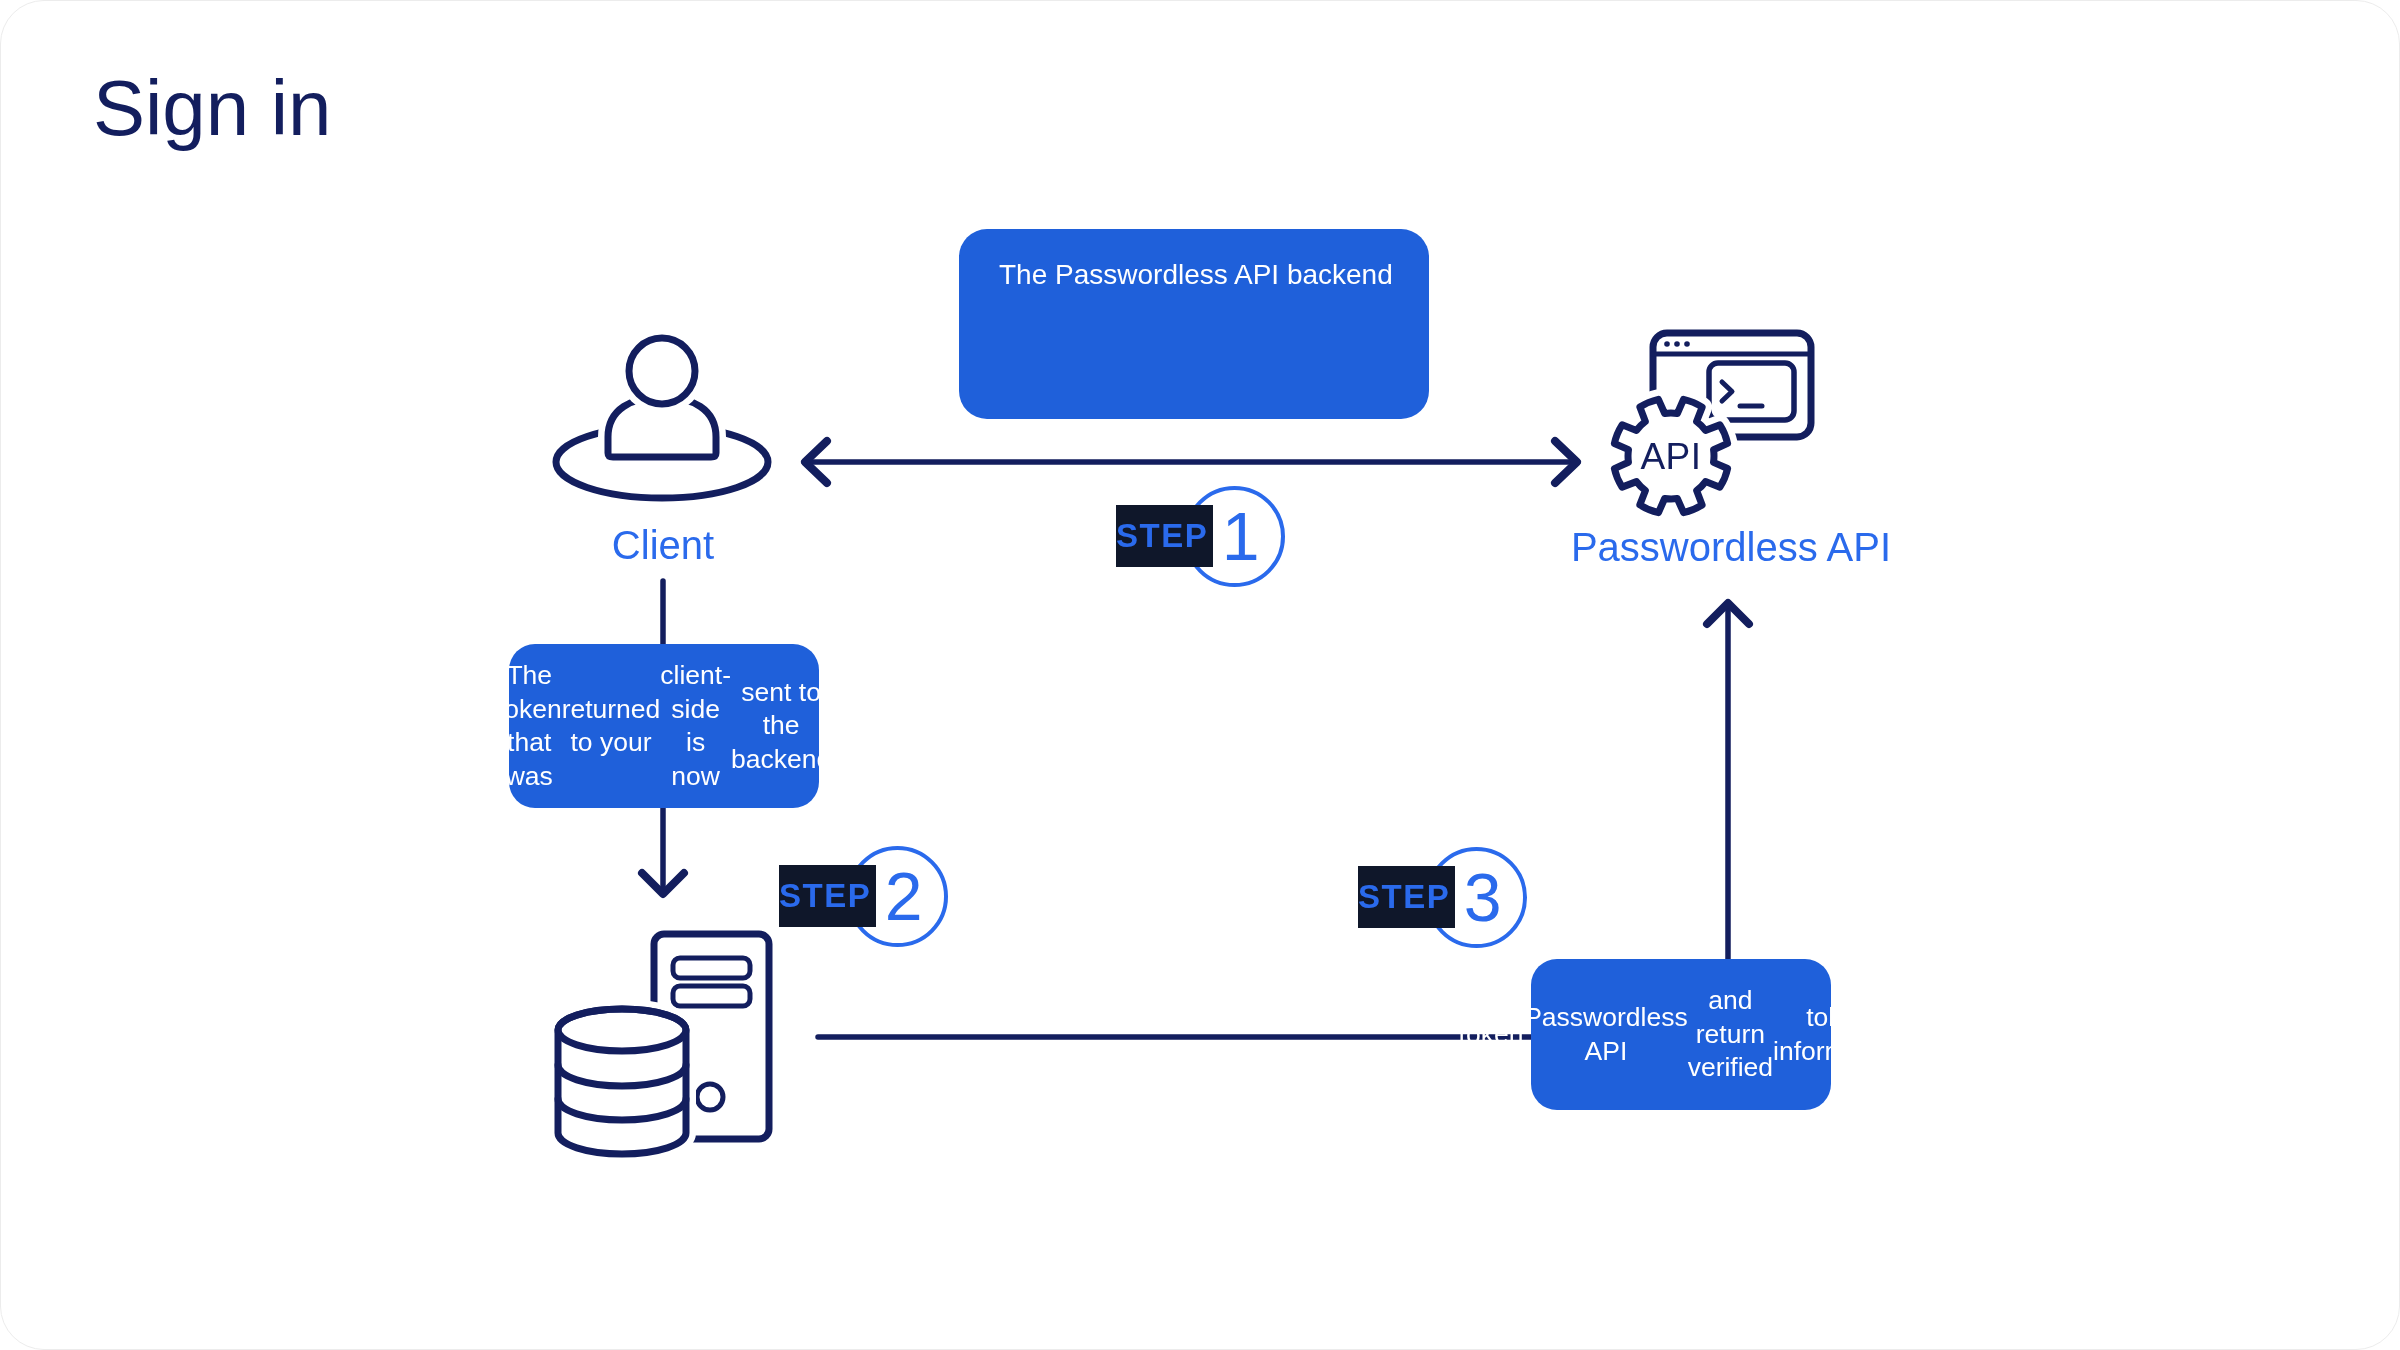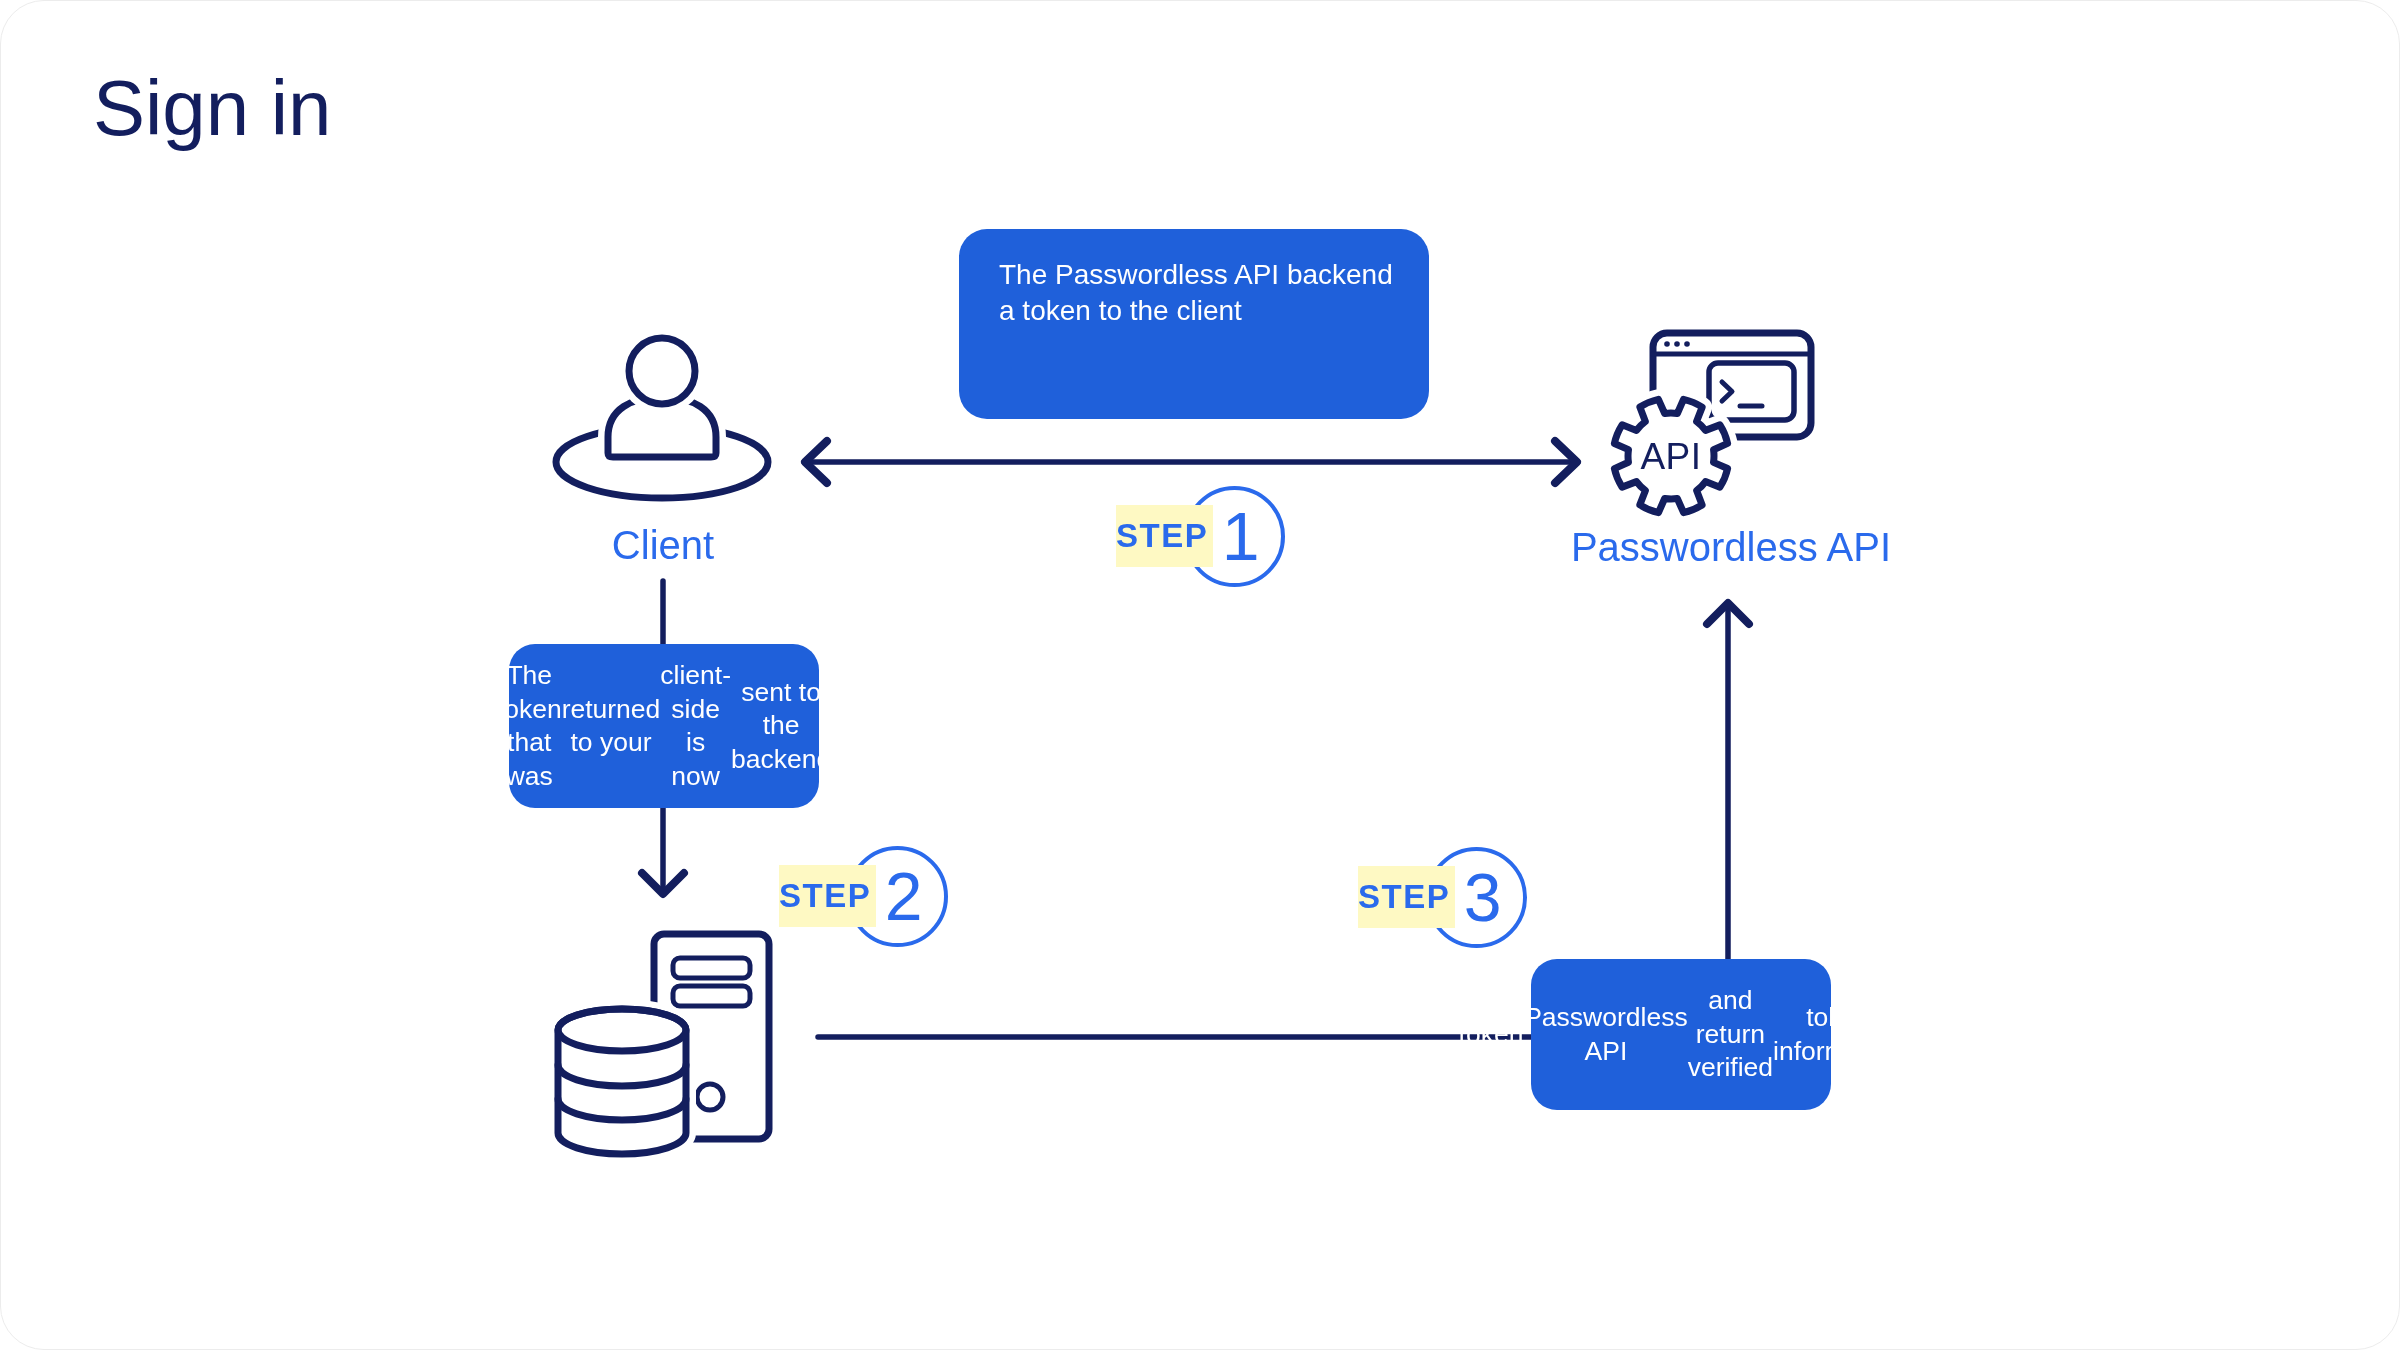--- a/index.html
+++ b/index.html
@@ -42,21 +42,21 @@
     border-radius:28px;font-size:28px;line-height:36px;
   }
   .callout.left-align{padding:28px 30px 0 40px;text-align:left;}
   .callout.center-align{text-align:center;font-size:26.5px;line-height:33.5px;
     display:flex;flex-direction:row;justify-content:center;align-items:center;}
   .callout p + p{margin-top:34px;}
   
   .step{position:absolute;display:flex;align-items:center;height:110px;}
   .step-word{
     font-size:33px;font-weight:700;color:var(--accent);letter-spacing:1.5px;
-    background:#fef9c3;padding:12px 5px 12px 0;margin-right:-29px;z-index:2;
+    background:#0f172a;padding:12px 5px 12px 0;margin-right:-29px;z-index:2;
   }
   .step-circle{
     width:101px;height:101px;border:4.5px solid var(--accent);border-radius:50%;
     display:flex;align-items:center;justify-content:center;
   }
   .step-num{font-size:68px;font-weight:300;color:var(--accent);padding-left:12px;}
 </style>
 </head>
 <body>
 
@@ -111,21 +111,20 @@
       <path class="halo" d="M41.7,-10.4 L57.1,-10.1 A58,58 0 0 1 57.1,10.1 L41.7,10.4 A43,43 0 0 1 36.9,22.1 L47.5,33.3 A58,58 0 0 1 33.3,47.5 L22.1,36.9 A43,43 0 0 1 10.4,41.7 L10.1,57.1 A58,58 0 0 1 -10.1,57.1 L-10.4,41.7 A43,43 0 0 1 -22.1,36.9 L-33.3,47.5 A58,58 0 0 1 -47.5,33.3 L-36.9,22.1 A43,43 0 0 1 -41.7,10.4 L-57.1,10.1 A58,58 0 0 1 -57.1,-10.1 L-41.7,-10.4 A43,43 0 0 1 -36.9,-22.1 L-47.5,-33.3 A58,58 0 0 1 -33.3,-47.5 L-22.1,-36.9 A43,43 0 0 1 -10.4,-41.7 L-10.1,-57.1 A58,58 0 0 1 10.1,-57.1 L10.4,-41.7 A43,43 0 0 1 22.1,-36.9 L33.3,-47.5 A58,58 0 0 1 47.5,-33.3 L36.9,-22.1 A43,43 0 0 1 41.7,-10.4 Z"></path>
       <path class="icon-fill" d="M41.7,-10.4 L57.1,-10.1 A58,58 0 0 1 57.1,10.1 L41.7,10.4 A43,43 0 0 1 36.9,22.1 L47.5,33.3 A58,58 0 0 1 33.3,47.5 L22.1,36.9 A43,43 0 0 1 10.4,41.7 L10.1,57.1 A58,58 0 0 1 -10.1,57.1 L-10.4,41.7 A43,43 0 0 1 -22.1,36.9 L-33.3,47.5 A58,58 0 0 1 -47.5,33.3 L-36.9,22.1 A43,43 0 0 1 -41.7,10.4 L-57.1,10.1 A58,58 0 0 1 -57.1,-10.1 L-41.7,-10.4 A43,43 0 0 1 -36.9,-22.1 L-47.5,-33.3 A58,58 0 0 1 -33.3,-47.5 L-22.1,-36.9 A43,43 0 0 1 -10.4,-41.7 L-10.1,-57.1 A58,58 0 0 1 10.1,-57.1 L10.4,-41.7 A43,43 0 0 1 22.1,-36.9 L33.3,-47.5 A58,58 0 0 1 47.5,-33.3 L36.9,-22.1 A43,43 0 0 1 41.7,-10.4 Z"></path>
     </g>
     <text class="gear-label" x="70" y="148" text-anchor="middle">API</text>
   </svg>
   <div class="node-label" style="left:1560px;top:524px">Passwordless API</div>
 
   <div class="callout left-align" style="left:958px;top:228px;width:470px;height:190px">
     <p>
       <span style="display:block">The Passwordless API backend</span>
-      <span style="display:block">a token to the client</span>
     </p>
   </div>
 
   <div class="callout center-align" style="left:508px;top:643px;width:310px;height:164px;border-radius:26px">
     <div>The token that was</div>
     <div>returned to your</div>
     <div>client-side is now</div>
     <div>sent to the backend</div>
   </div>
 

